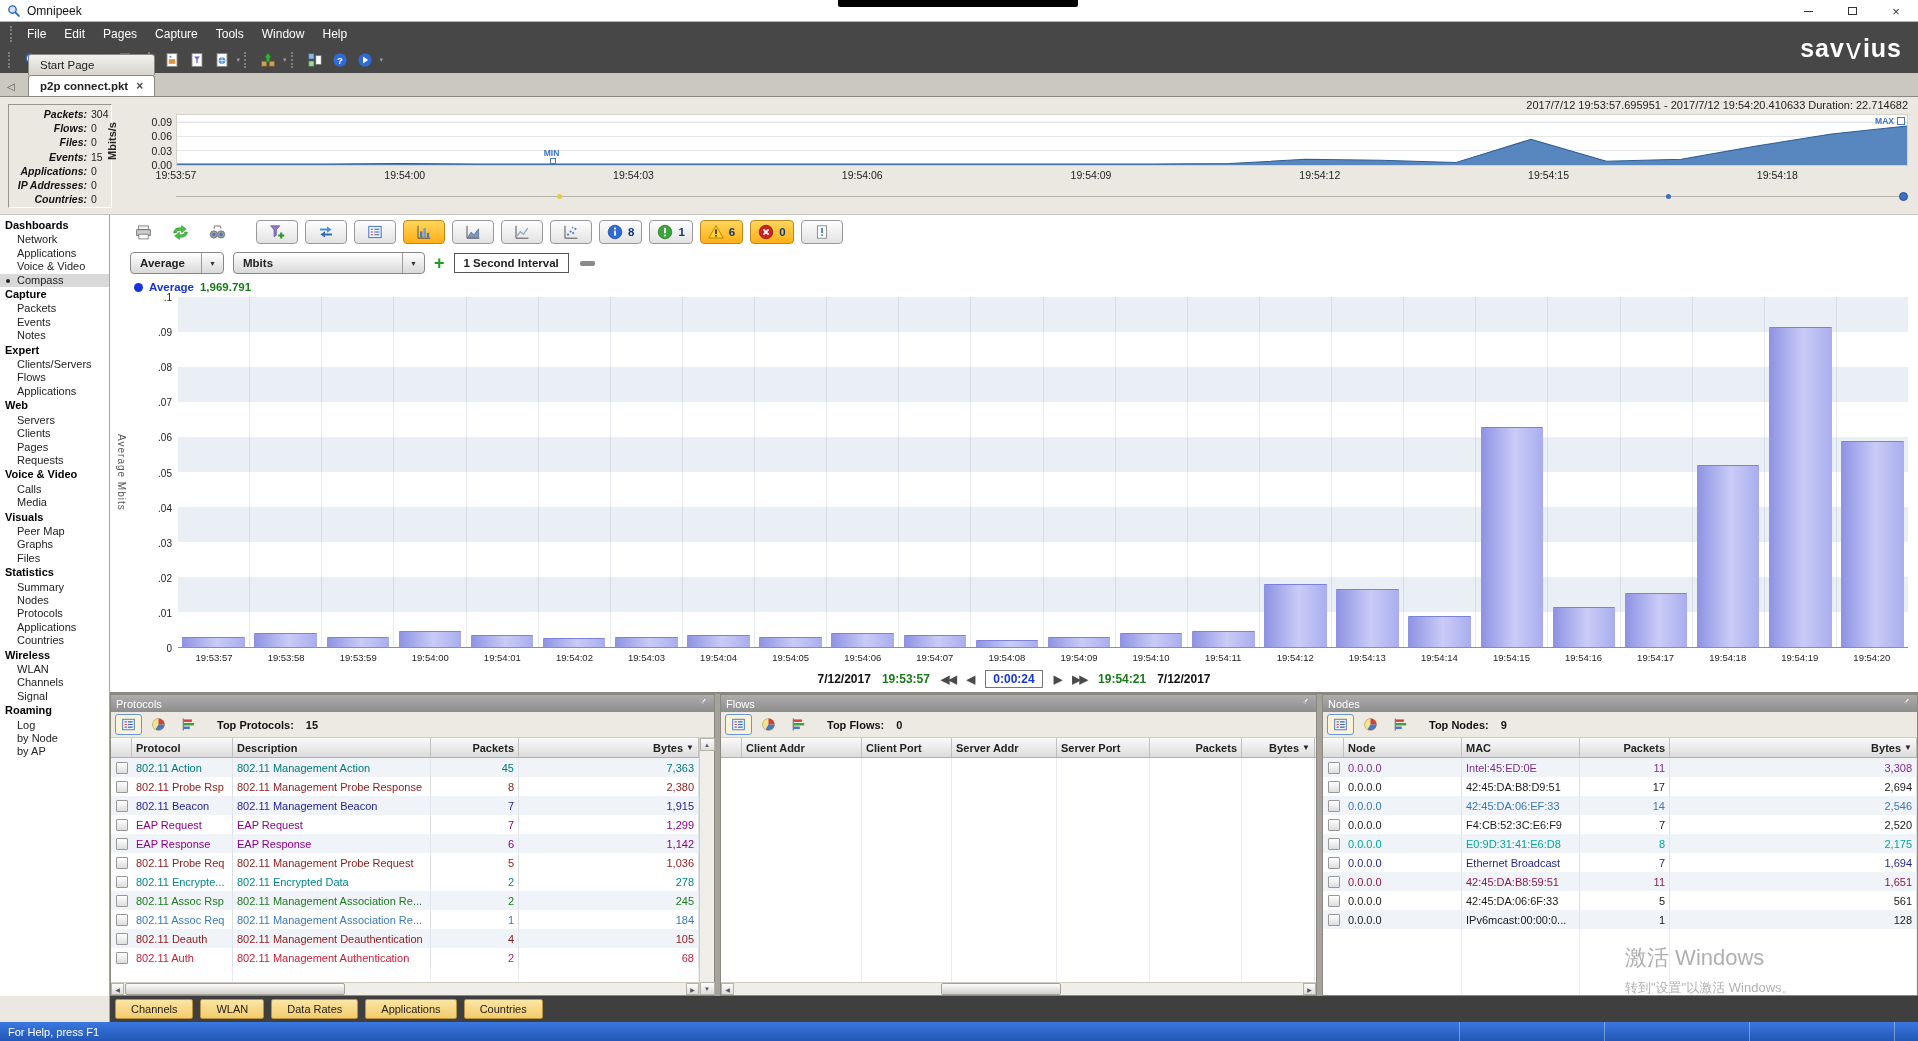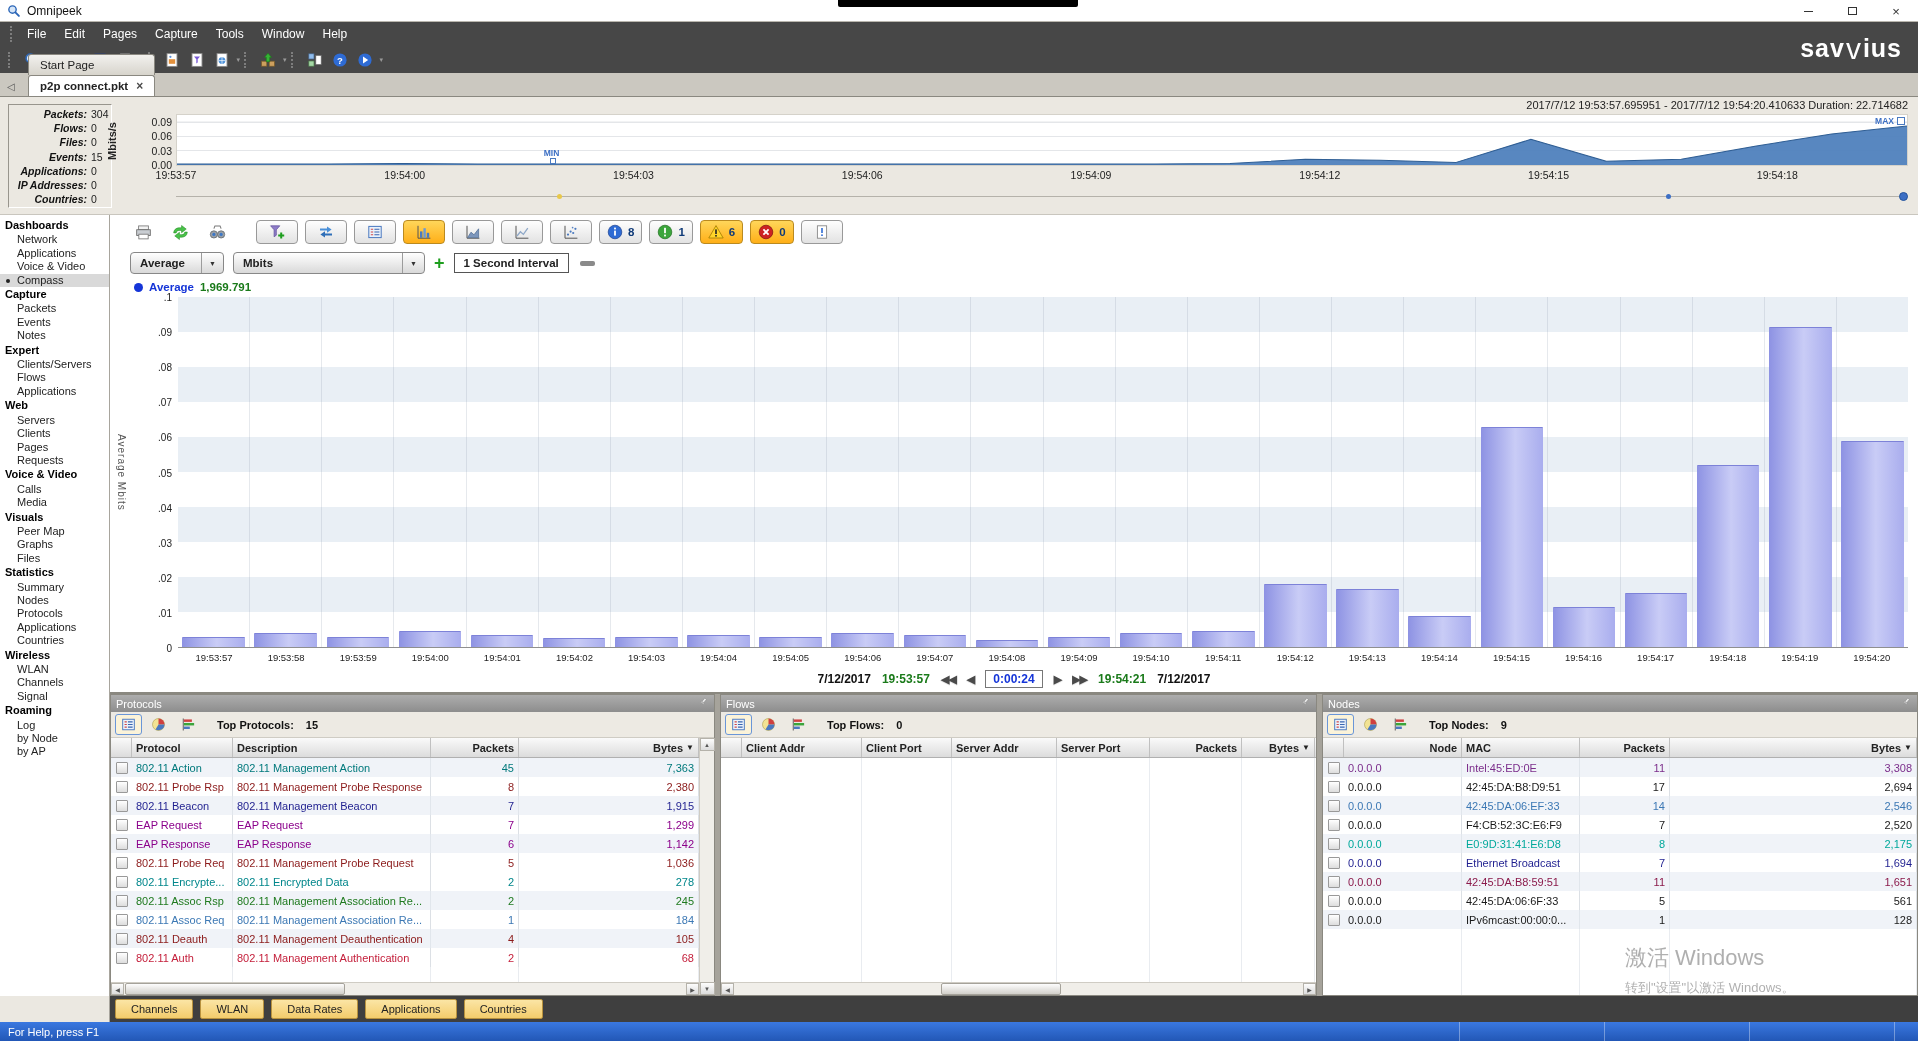--- a/index.html
+++ b/index.html
@@ -1077,21 +1077,21 @@
                     <rect x="3" y="10.2" width="6.4" height="2.6" fill="#4A78C0"></rect>
                   </svg>
                 </span>
               </span>
               <span class="p-top"><span>Top Nodes:</span><span class="cnt">9</span></span>
             </div>
             <div class="t-area">
               <div class="t-main">
                 <div class="t-head">
                   <span class="th-cell" style="width: 21px; flex: 0 0 auto;"></span>
-                  <span class="th-cell" style="width: 118px; flex: 0 0 auto; justify-content: flex-end;">
+                  <span class="th-cell" style="width: 118px; flex: 0 0 auto;">
                     <span>Node</span>
                   </span>
                   <span class="th-cell" style="width: 118px; flex: 0 0 auto;">
                     <span>MAC</span>
                   </span>
                   <span class="th-cell num" style="width: 90px; flex: 0 0 auto;">
                     <span>Packets</span>
                   </span>
                   <span class="th-cell num" style="width: 247px; flex: 0 0 auto;">
                     <span>Bytes</span>

